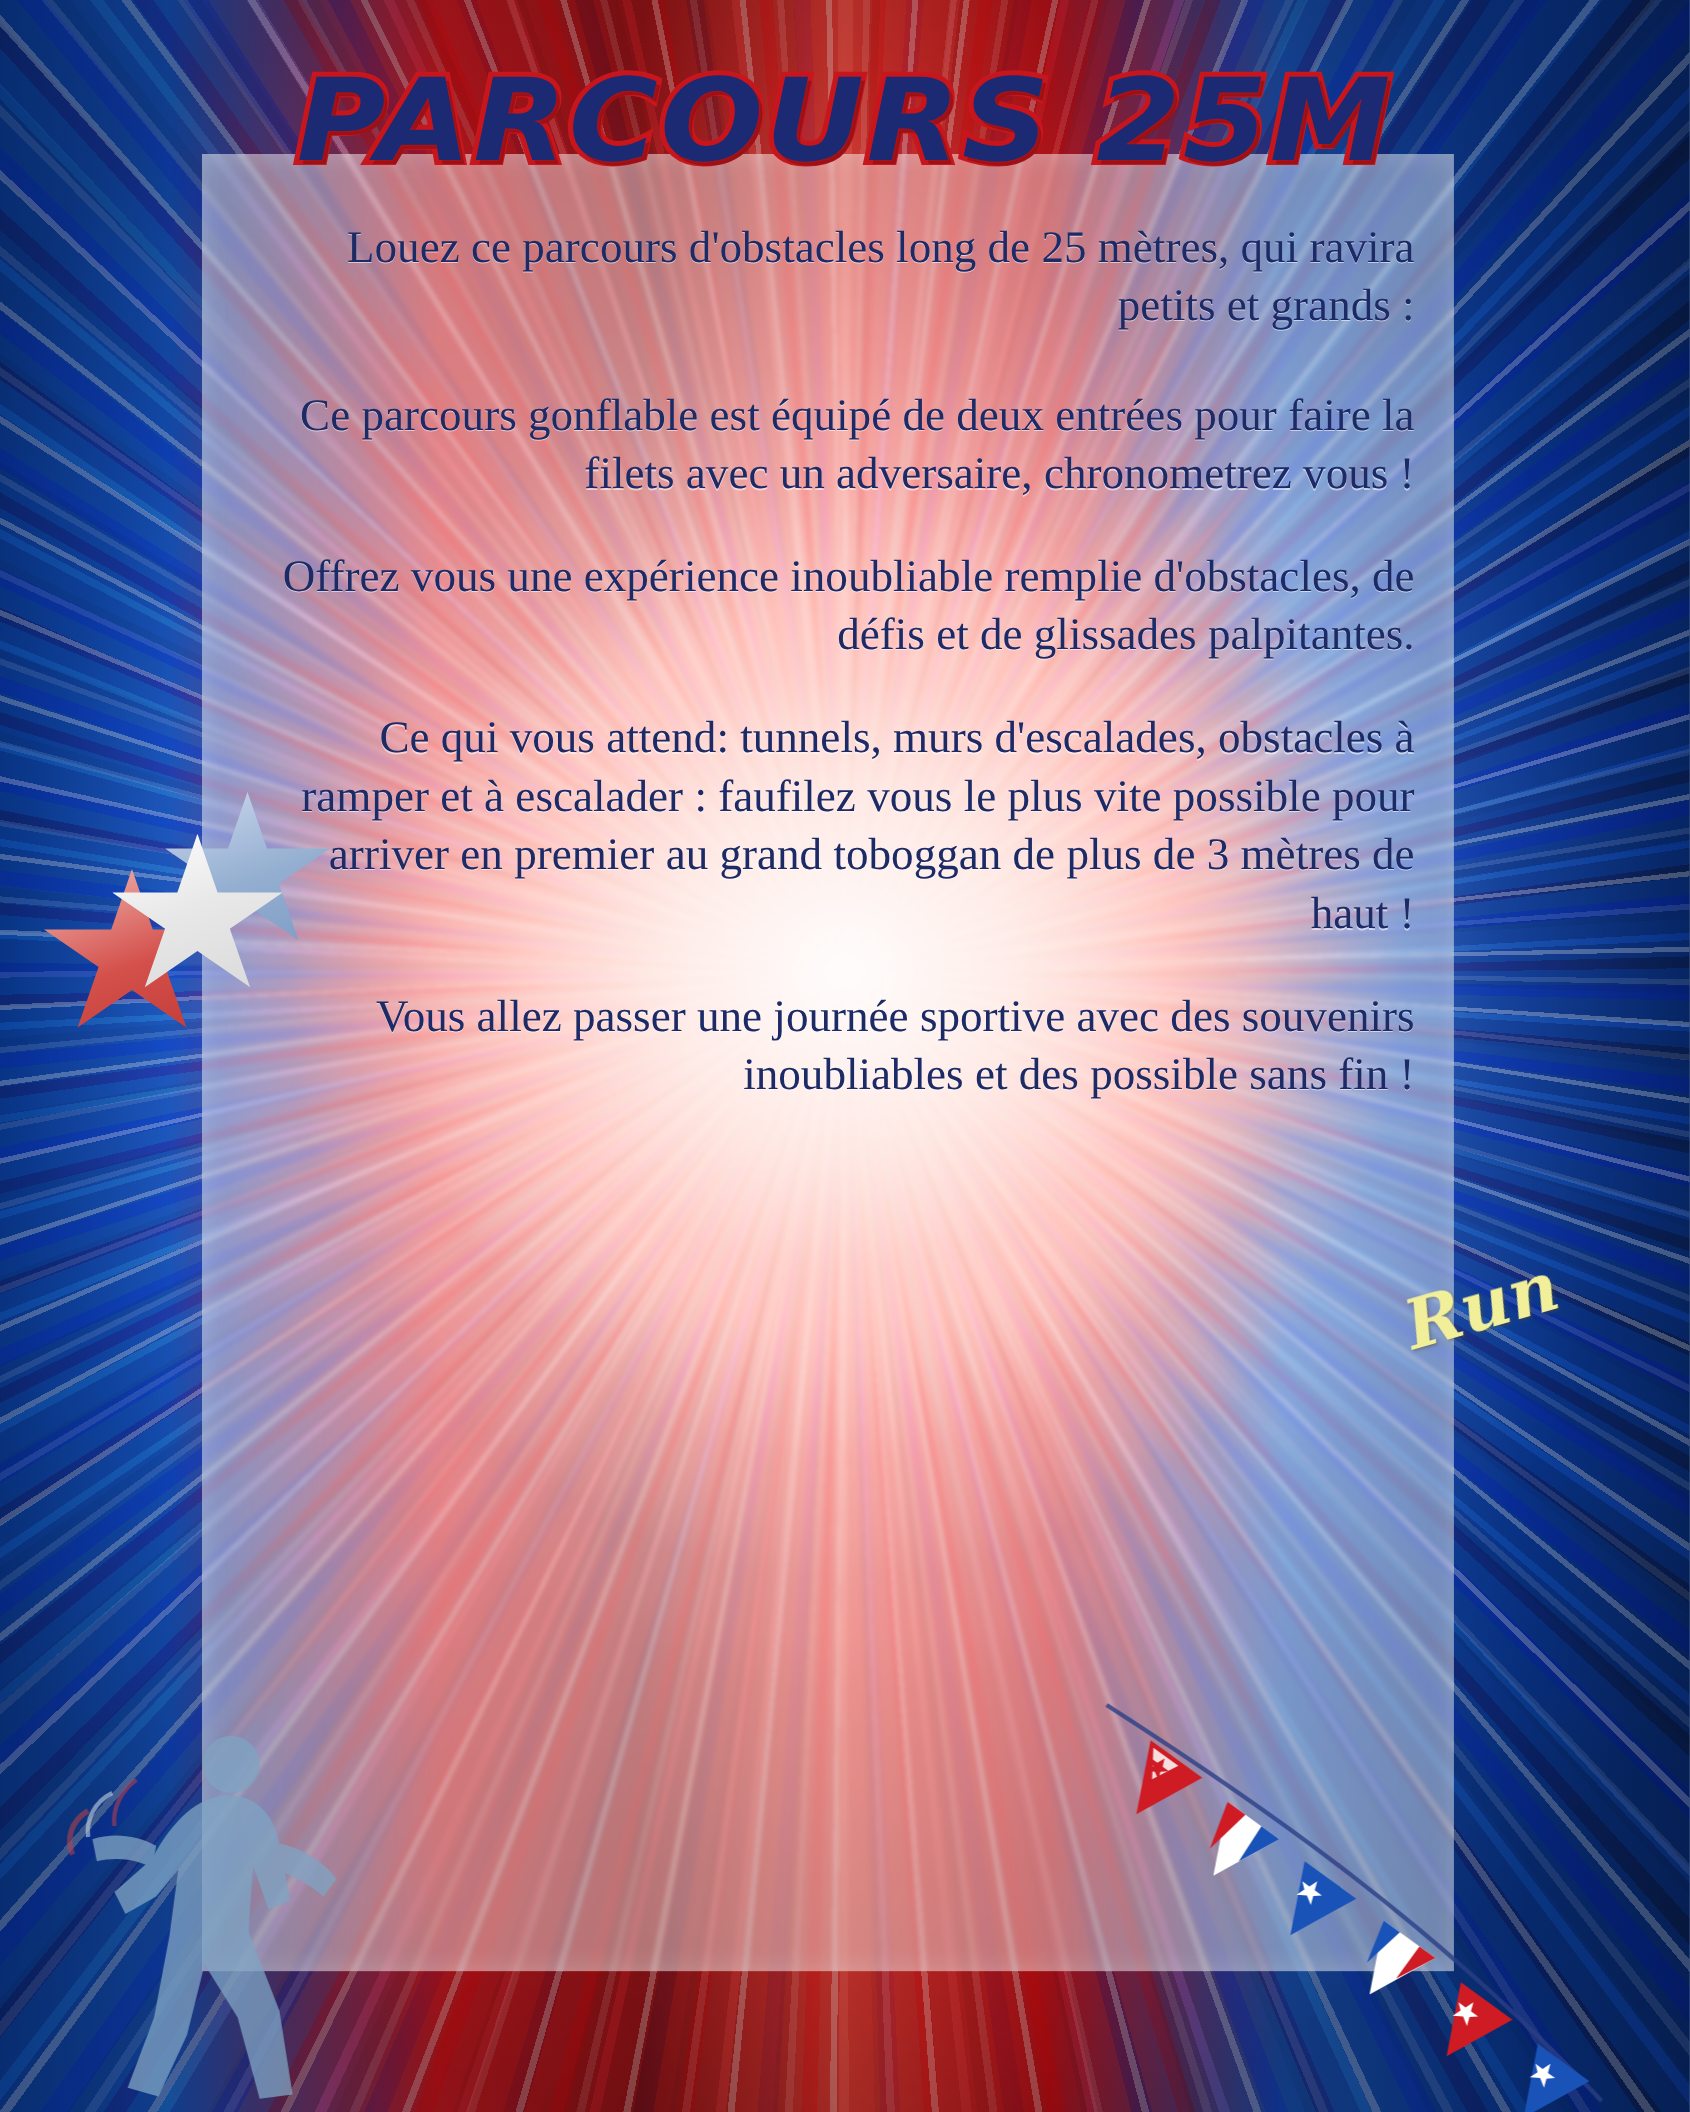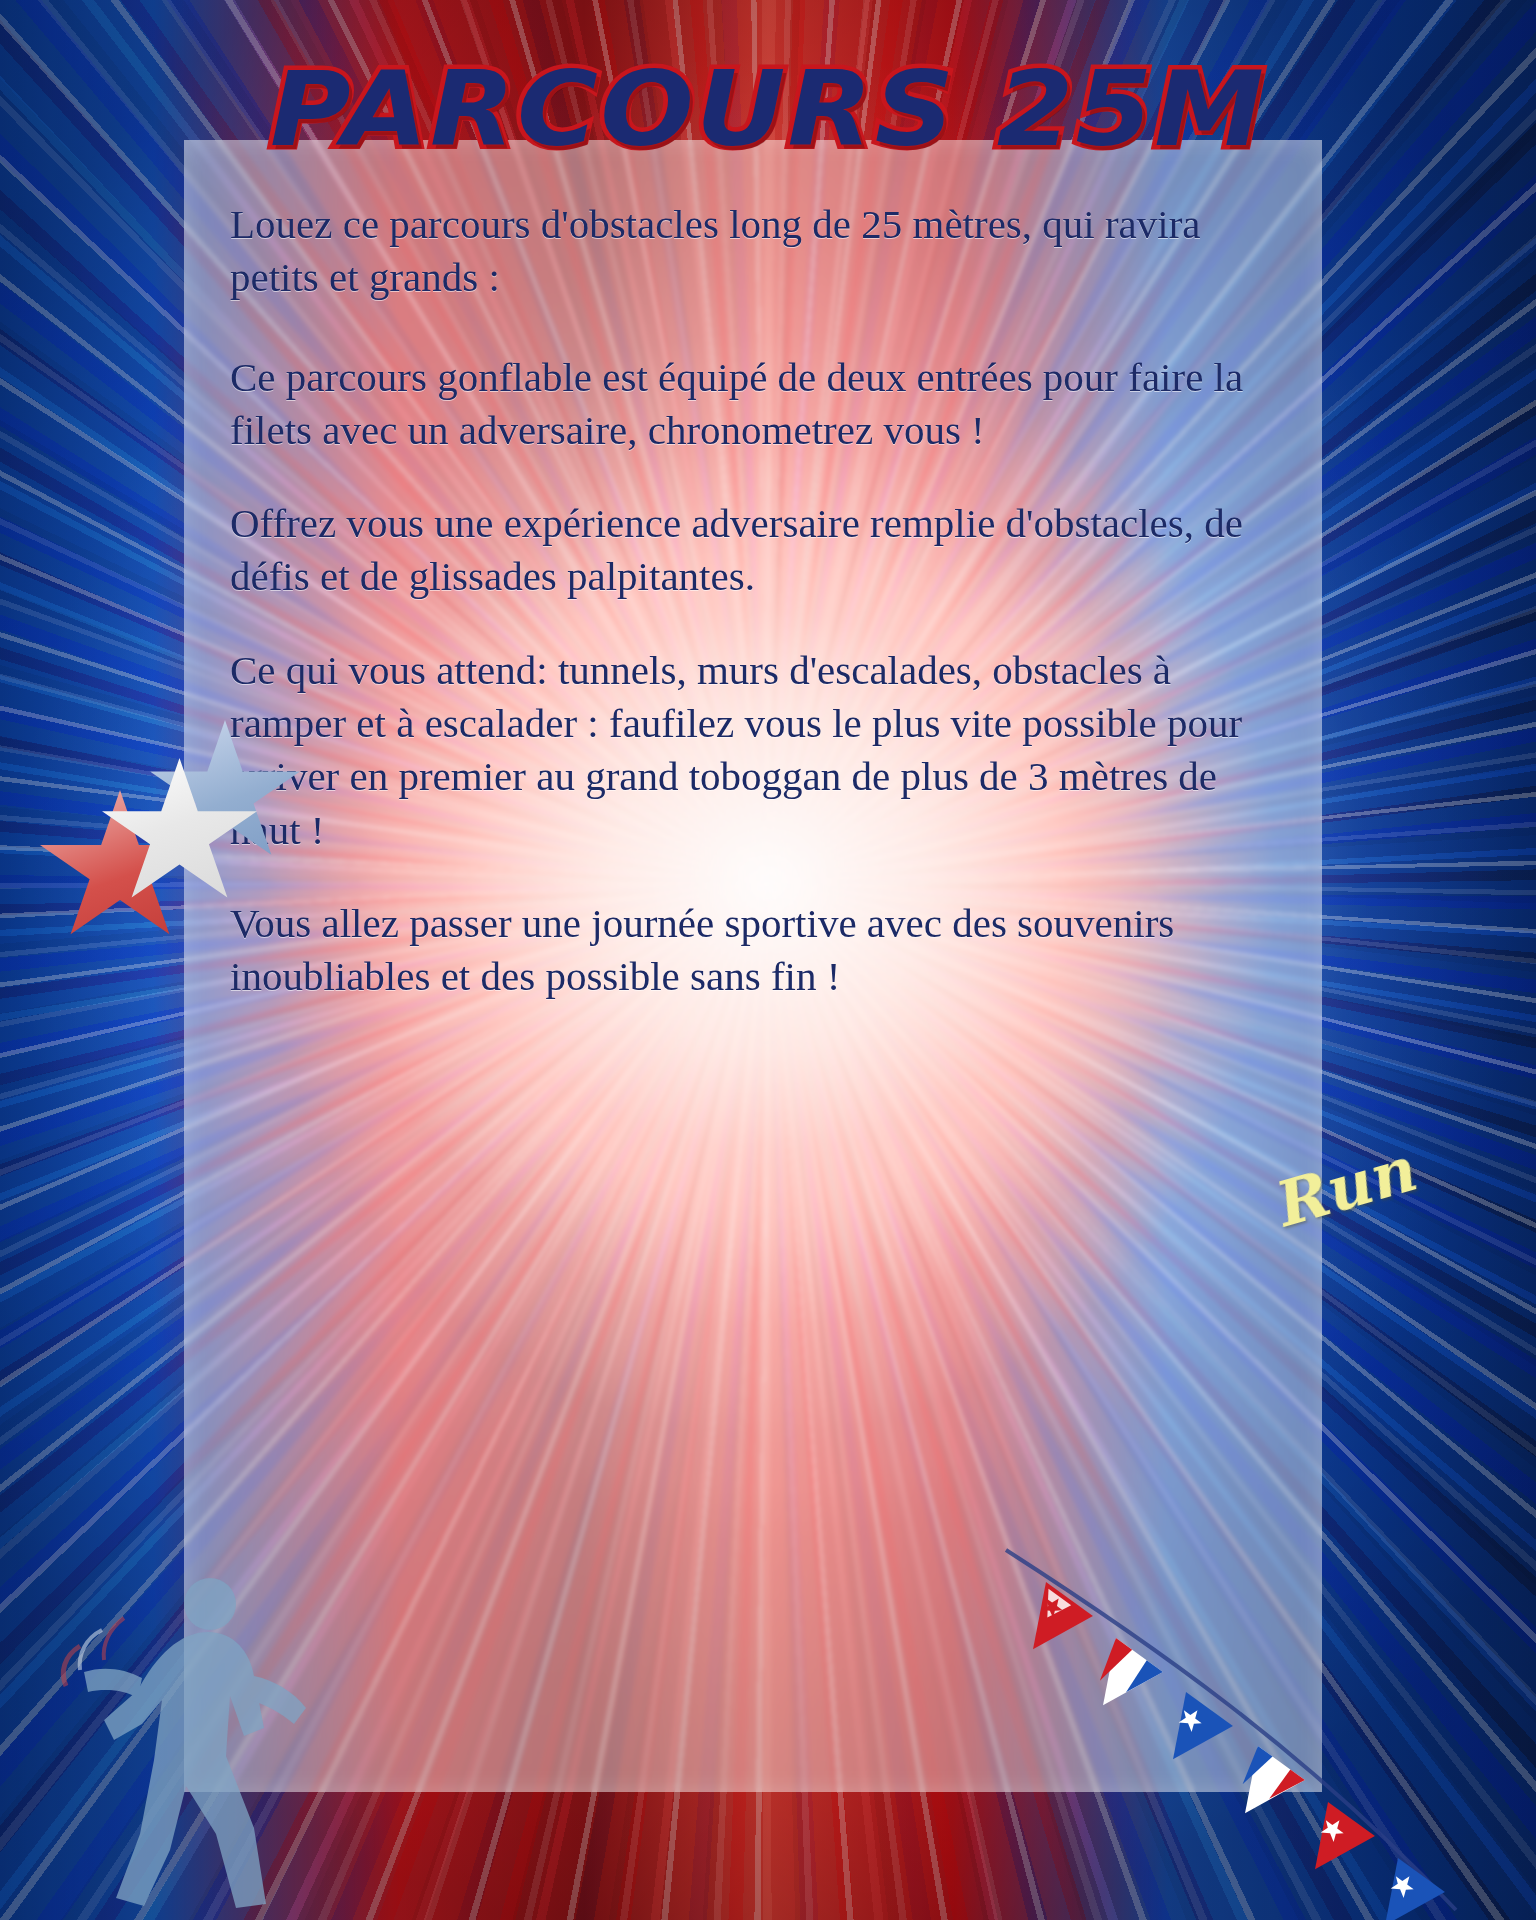--- a/index.html
+++ b/index.html
@@ -105,21 +105,21 @@
     transform: scaleX(1.06);
     white-space: nowrap;
   }
 
   
   .copy {
     position: absolute;
     left: 230px;
     top: 198px;
     width: 1056px;
-    text-align: left;
+    text-align: right;
     color: #1c2a66;
     font-size: 41px;
     line-height: 1.30;
     text-shadow: 0 1px 0 rgba(255,255,255,0.55);
   }
   .copy p {
     margin: 0 0 36px 0;
   }
   .copy p.p1 { margin-bottom: 46px; }
   .copy p.tight { margin-bottom: 40px; }
@@ -200,21 +200,21 @@
   <div class="bg-glow"></div>
   <div class="bg-vignette"></div>
 
   <div class="panel"></div>
 
   <div class="title">PARCOURS 25M</div>
 
   <div class="copy">
     <p class="p1">Louez ce parcours d'obstacles long de 25 mètres, qui ravira petits et grands :</p>
     <p class="tight">Ce parcours gonflable est équipé de deux entrées pour faire la filets avec un adversaire, chronometrez vous !</p>
-    <p class="tight">Offrez vous une expérience adversaire remplie d'obstacles, de défis et de glissades palpitantes.</p>
+    <p class="tight">Offrez vous une expérience inoubliable remplie d'obstacles, de défis et de glissades palpitantes.</p>
     <p class="tight">Ce qui vous attend: tunnels, murs d'escalades, obstacles à ramper et à escalader : faufilez vous le plus vite possible pour arriver en premier au grand toboggan de  plus de 3 mètres de haut !</p>
     <p class="tight">Vous allez passer une journée sportive avec des souvenirs inoubliables et des possible sans fin  !</p>
   </div>
 
   <div class="stars">
     <div class="star star-blue"></div>
     <div class="star star-red"></div>
     <div class="star star-white"></div>
   </div>
 

